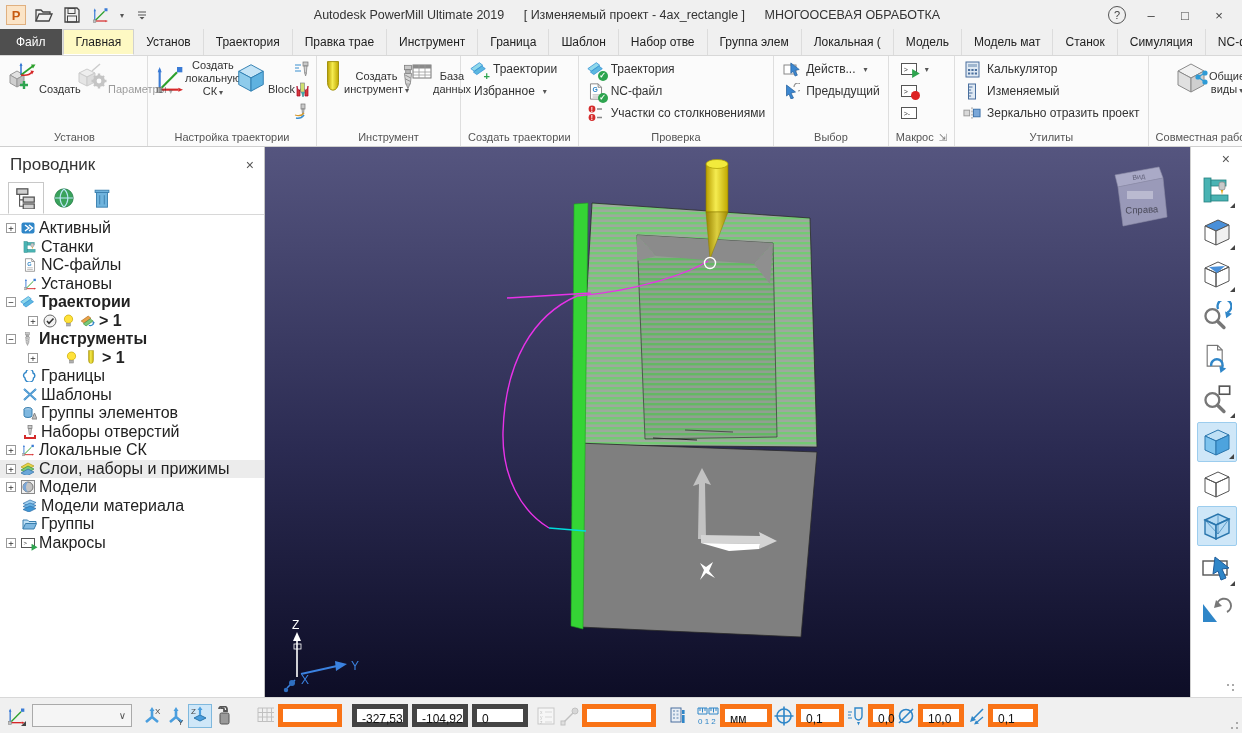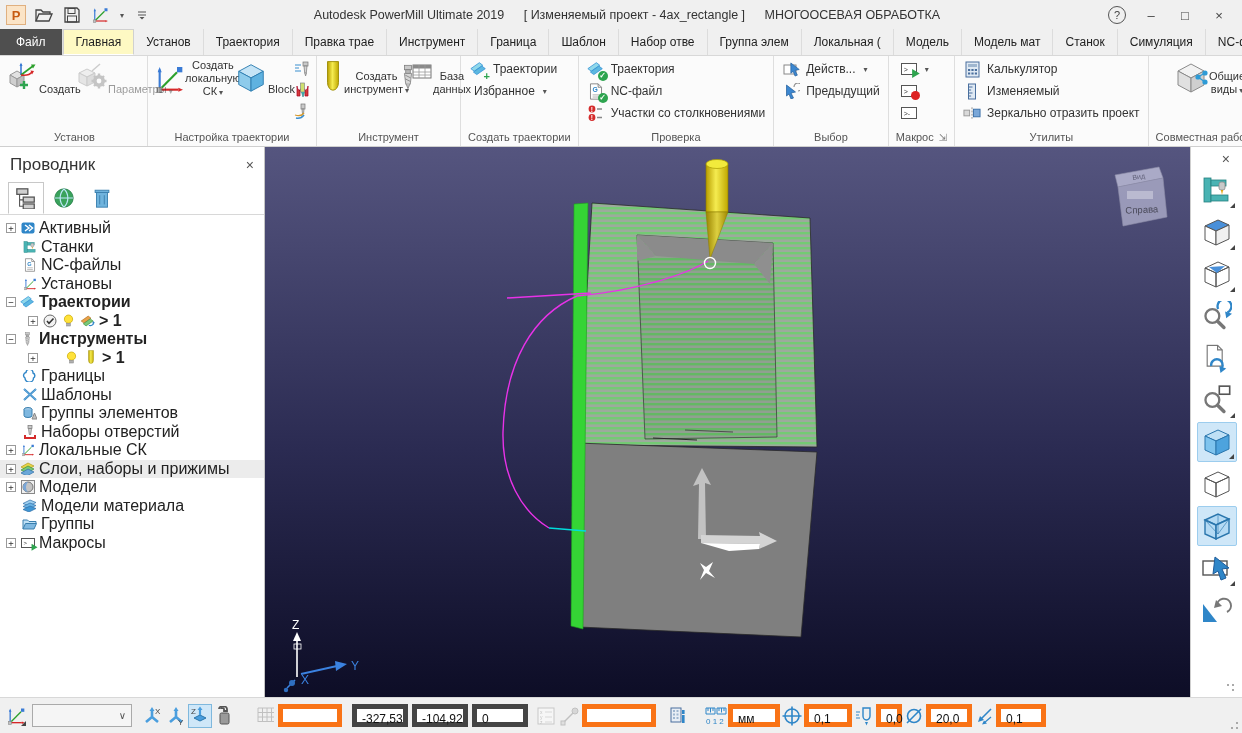--- a/index.html
+++ b/index.html
@@ -965,21 +965,21 @@
           <rect x="3" y="6.5" width="2" height="2"></rect>
           <rect x="6.5" y="6.5" width="2" height="2"></rect>
           <rect x="3" y="10" width="2" height="2"></rect>
           <rect x="6.5" y="10" width="2" height="2"></rect>
         </g>
         <rect x="12" y="8" width="2.6" height="8" fill="#2f86c8"></rect>
         <rect x="12" y="3" width="2.6" height="4" fill="#2f86c8"></rect>
       </svg>
   </div>
 
-  <div class="sbicon" style="margin-left:14px">
+  <div class="sbicon" style="margin-left:6px">
     <svg width="22" height="20" viewBox="0 0 22 20">
         <path d="M1 2 h9 v6 h-9 Z M12 2 h9 v6 h-9 Z" fill="none" stroke="#2f86c8"></path>
         <path d="M3 2 v3 M5.5 2 v4.5 M8 2 v3 M14 2 v3 M16.5 2 v4.5 M19 2 v3" stroke="#2f86c8"></path>
         <text x="1" y="18" font-size="8" fill="#2f86c8" font-family="Liberation Sans">0 1 2</text>
       </svg>
   </div>
   <div class="sfield" style="width:52px">мм</div>
 
   <div class="sbicon">
     <svg width="20" height="20" viewBox="0 0 20 20">
@@ -997,21 +997,21 @@
       </svg>
   </div>
   <div class="sfield" style="width:26px">0,0</div>
 
   <div class="sbicon">
     <svg width="20" height="20" viewBox="0 0 20 20">
         <circle cx="10" cy="10" r="6.5" fill="none" stroke="#2f86c8" stroke-width="1.6"></circle>
         <path d="M3 17 L17 3" stroke="#2f86c8" stroke-width="1.6"></path>
       </svg>
   </div>
-  <div class="sfield" style="width:46px">20,0</div>
+  <div class="sfield" style="width:46px">10,0</div>
 
   <div class="sbicon">
     <svg width="18" height="18" viewBox="0 0 18 18">
         <path d="M16 2 L5 13" stroke="#2f86c8" stroke-width="1.6"></path>
         <polygon points="3,15 9,13 5,9" fill="#2f86c8"></polygon>
         <path d="M16 10 L9 16" stroke="#2f86c8" stroke-width="1.2"></path>
         <polygon points="7,17.5 12,16.5 9,13.5" fill="#2f86c8"></polygon>
       </svg>
   </div>
   <div class="sfield" style="width:50px">0,1</div>

